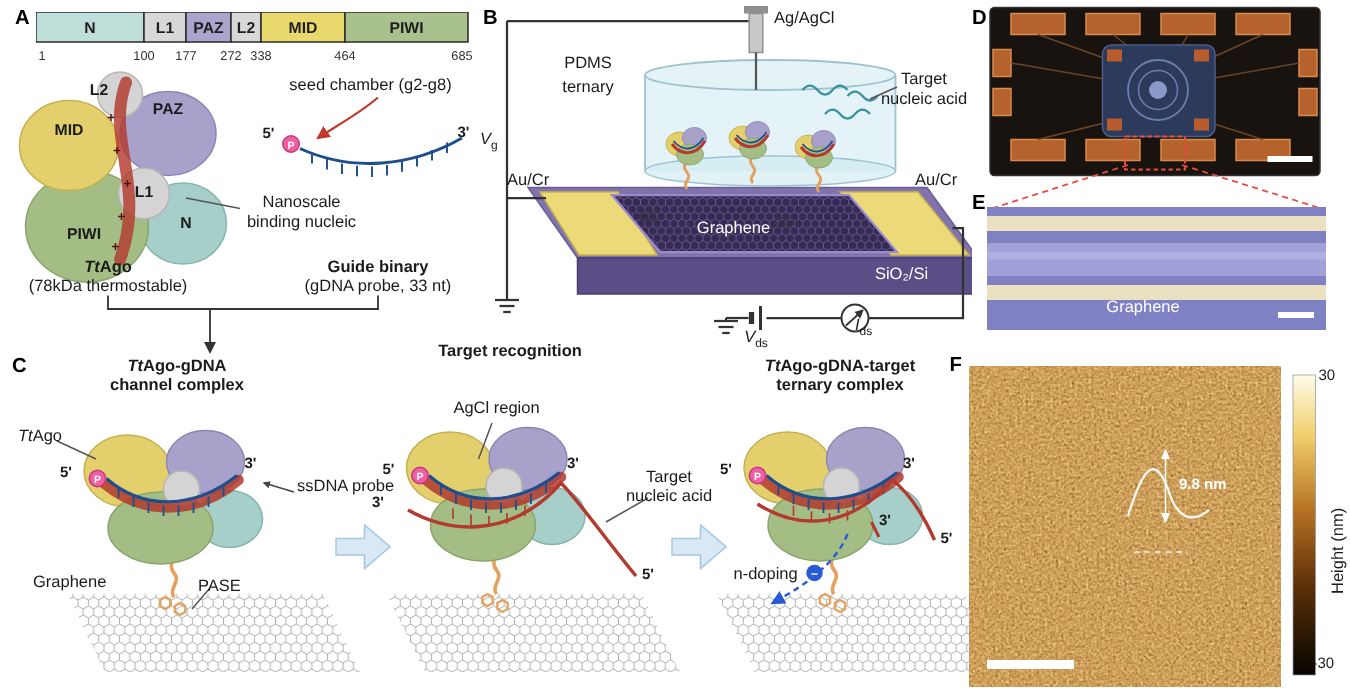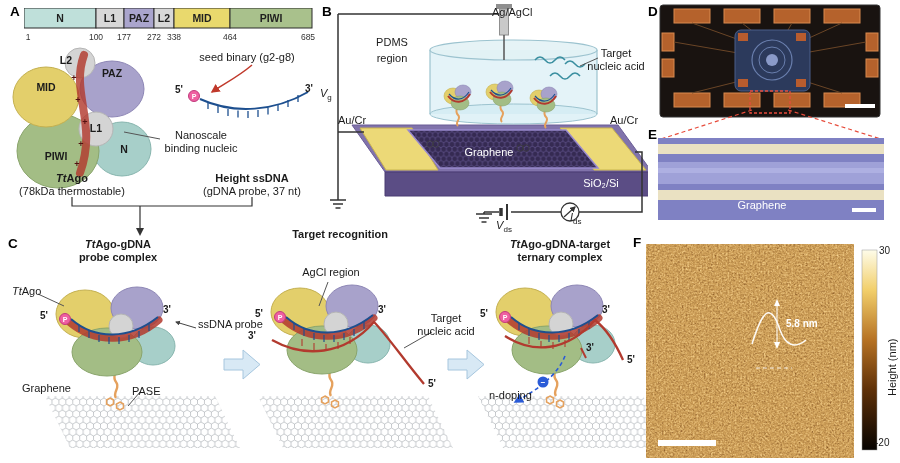--- a/index.html
+++ b/index.html
@@ -102,29 +102,29 @@
       <polygon points="126,183 134,183 130,191" fill="#333"></polygon>
     </g>
   </svg>
 
   <span class="t cc dl b" style="left:46px;top:88px">MID</span>
   <span class="t cc dl b" style="left:66px;top:61px">L2</span>
   <span class="t cc dl b" style="left:112px;top:74px">PAZ</span>
   <span class="t cc dl b" style="left:96px;top:129px">L1</span>
   <span class="t cc dl b" style="left:124px;top:150px">N</span>
   <span class="t cc dl b" style="left:56px;top:157px">PIWI</span>
-  <span class="t c" style="left:247px;top:51px">seed binary (g2-g8)</span>
+  <span class="t c" style="left:247px;top:51px">seed chamber (g2-g8)</span>
   <span class="t sm b" style="left:175px;top:84px">5'</span>
   <span class="t sm b" style="left:305px;top:83px">3'</span>
   <span class="t c" style="left:201px;top:129px">Nanoscale</span>
   <span class="t c" style="left:201px;top:142px">binding nucleic</span>
   <span class="t c b" style="left:72px;top:172px"><i>Tt</i><span>Ago</span></span>
   <span class="t c" style="left:72px;top:185px">(78kDa thermostable)</span>
-  <span class="t c b" style="left:252px;top:172px">Height ssDNA</span>
-  <span class="t c" style="left:252px;top:185px">(gDNA probe, 37 nt)</span>
+  <span class="t c b" style="left:252px;top:172px">Guide binary</span>
+  <span class="t c" style="left:252px;top:185px">(gDNA probe, 33 nt)</span>
 
   <svg class="abs" style="left:330px;top:2px" width="318" height="230">
     <defs>
       <pattern id="hexB" width="13.86" height="24" patternUnits="userSpaceOnUse" patternTransform="scale(0.4)">
         <path d="M6.93 0 L13.86 4 L13.86 12 L6.93 16 L0 12 L0 4 Z M6.93 16 L6.93 24" fill="none" stroke="#7f6fb4" stroke-width="1.2"></path>
       </pattern>
       <marker id="arrBkB" markerWidth="6" markerHeight="6" refX="4" refY="2.5" orient="auto">
         <path d="M0,0 L5,2.5 L0,5 Z" fill="#333"></path>
       </marker>
       <g id="mprot">
@@ -203,23 +203,23 @@
     </g>
 
     <g>
       <circle cx="240" cy="210" r="9" fill="#fff" stroke="#333" stroke-width="1.3"></circle>
       <line x1="234" y1="215" x2="245" y2="205" stroke="#333" stroke-width="1.2" marker-end="url(#arrBkB)"></line>
     </g>
 
     <line x1="268" y1="56" x2="250" y2="64" stroke="#555" stroke-width="1"></line>
   </svg>
 
-  <span class="t" style="left:492px;top:6px">Ag/AgCl</span>
+  <span class="t" style="left:516px;top:6px">Ag/AgCl</span>
   <span class="t c" style="left:392px;top:36px">PDMS</span>
-  <span class="t c" style="left:392px;top:52px">region</span>
+  <span class="t c" style="left:392px;top:52px">ternary</span>
   <span class="t c" style="left:616px;top:47px">Target</span>
   <span class="t c" style="left:616px;top:60px">nucleic acid</span>
   <span class="t" style="left:320px;top:87px"><i>V</i><sub>g</sub></span>
   <span class="t" style="left:338px;top:114px">Au/Cr</span>
   <span class="t" style="left:610px;top:114px">Au/Cr</span>
   <span class="t c w" style="left:489px;top:146px">Graphene</span>
   <span class="t c w" style="left:601px;top:177px">SiO₂/Si</span>
   <span class="t c" style="left:504px;top:219px"><i>V</i><sub>ds</sub></span>
   <span class="t" style="left:570px;top:211px"><i>I</i><sub>ds</sub></span>
 
@@ -311,30 +311,30 @@
     <use href="#barrow" x="448" y="114" fill="#d8e9f5" stroke="#a6c6de"></use>
 
     <line x1="38" y1="58" x2="64" y2="70" stroke="#555" stroke-width="1"></line>
     <line x1="196" y1="92" x2="176" y2="86" stroke="#444" stroke-width="1" marker-end="url(#arrBkC)"></line>
     <line x1="328" y1="46" x2="319" y2="70" stroke="#555" stroke-width="1"></line>
     <line x1="432" y1="96" x2="404" y2="112" stroke="#555" stroke-width="1"></line>
     <line x1="140" y1="156" x2="128" y2="170" stroke="#555" stroke-width="1"></line>
   </svg>
 
   <span class="t c b" style="left:118px;top:238px"><i>Tt</i><span>Ago-gDNA</span></span>
-  <span class="t c b" style="left:118px;top:251px">probe complex</span>
+  <span class="t c b" style="left:118px;top:251px">channel complex</span>
   <span class="t c b" style="left:340px;top:228px">Target recognition</span>
   <span class="t c b" style="left:560px;top:238px"><i>Tt</i><span>Ago-gDNA-target</span></span>
   <span class="t c b" style="left:560px;top:251px">ternary complex</span>
   <span class="t" style="left:12px;top:285px"><i>Tt</i><span>Ago</span></span>
   <span class="t" style="left:198px;top:318px">ssDNA probe</span>
   <span class="t c" style="left:331px;top:266px">AgCl region</span>
   <span class="t c" style="left:446px;top:312px">Target</span>
   <span class="t c" style="left:446px;top:325px">nucleic acid</span>
-  <span class="t" style="left:489px;top:389px">n-doping</span>
+  <span class="t" style="left:489px;top:377px">n-doping</span>
   <span class="t" style="left:22px;top:382px">Graphene</span>
   <span class="t" style="left:132px;top:385px">PASE</span>
 
   <span class="t sm b" style="left:40px;top:310px">5'</span>
   <span class="t sm b" style="left:163px;top:304px">3'</span>
   <span class="t sm b" style="left:255px;top:308px">5'</span>
   <span class="t sm b" style="left:378px;top:304px">3'</span>
   <span class="t sm b" style="left:248px;top:330px">3'</span>
   <span class="t sm b" style="left:428px;top:378px">5'</span>
   <span class="t sm b" style="left:480px;top:308px">5'</span>
@@ -421,18 +421,18 @@
     <g>
       <path d="M108,102 C118,70 126,58 136,88 C141,102 150,108 162,98" stroke="#fff" stroke-width="1.5" fill="none" opacity="0.95"></path>
       <line x1="133" y1="62" x2="133" y2="102" stroke="#fff" stroke-width="1"></line>
       <polygon points="130,64 136,64 133,57" fill="#fff"></polygon>
       <polygon points="130,100 136,100 133,107" fill="#fff"></polygon>
       <line x1="112" y1="126" x2="148" y2="126" stroke="#fff" stroke-width="1" stroke-dasharray="4,3" opacity="0.85"></line>
     </g>
     <rect x="14" y="198" width="58" height="6" fill="#fff"></rect>
     <rect x="218" y="8" width="15" height="200" fill="url(#cbg)" stroke="#999" stroke-width="0.5"></rect>
   </svg>
-  <span class="t w b sm" style="left:786px;top:318px">5.8 nm</span>
+  <span class="t w b sm" style="left:786px;top:318px">9.8 nm</span>
   <span class="t sm" style="left:879px;top:245px">30</span>
-  <span class="t sm" style="left:875px;top:437px">-20</span>
+  <span class="t sm" style="left:875px;top:437px">-30</span>
   <span class="t rot" style="left:886px;top:396px">Height (nm)</span>
 
 </div>
 
 </body></html>

